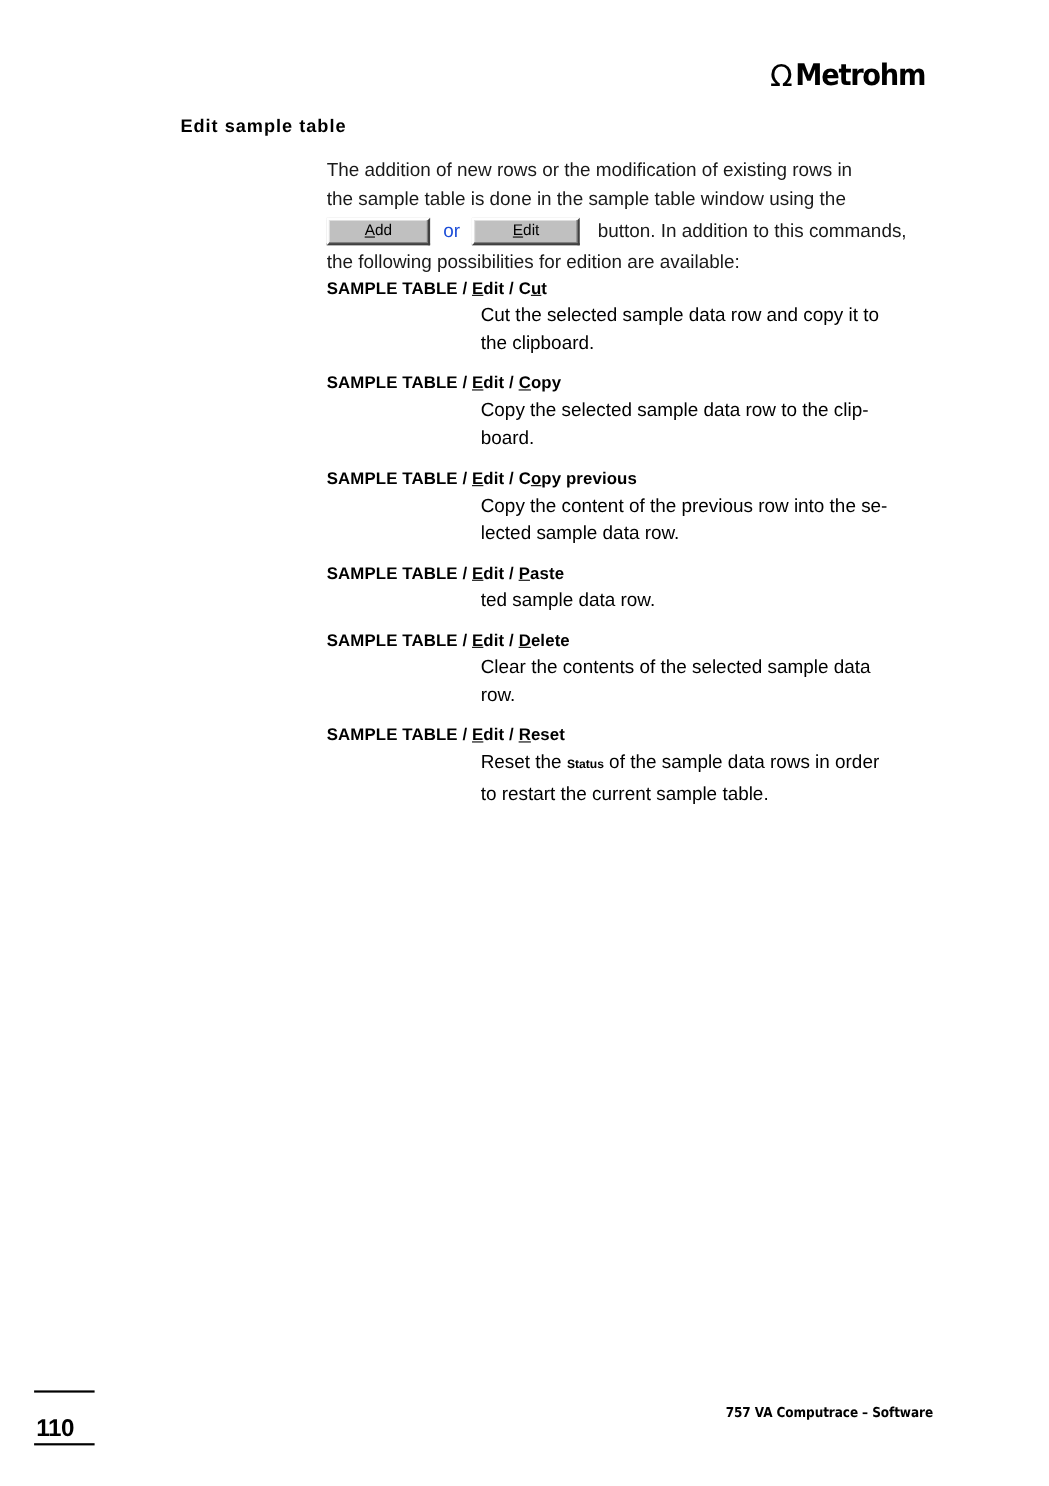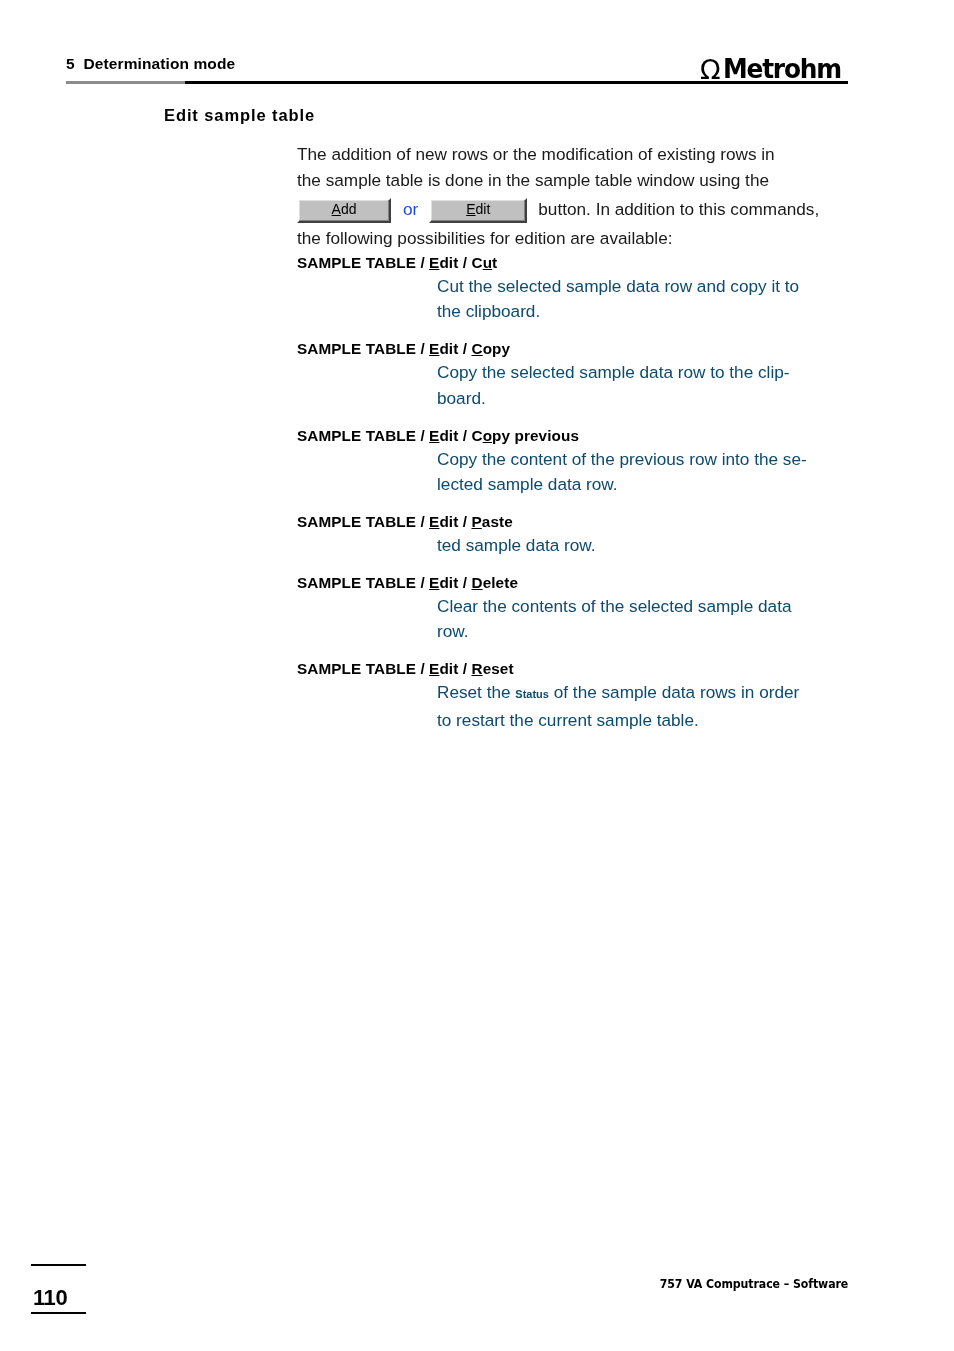--- a/index.html
+++ b/index.html
@@ -138,22 +138,22 @@
   .win-btn.edit { width: 98px; }
   .mn { text-decoration: underline; }
   .btn-gap-or {
     font-size: 17.2px;
     color: #1d4ed8;
     padding: 0 11px 0 12px;
   }
   .btn-tail {
     font-size: 17.2px;
     color: #1a1a1a;
-    padding-left: 11px;
-    white-space: pre;
+    white-space: pre;
+    margin-left: 16px;
   }
 
   
   .entries {
     position: absolute;
     left: 297px;
     top: 252px;
     width: 551px;
   }
   .entry { margin-bottom: 13.5px; }
@@ -162,21 +162,21 @@
     font-size: 15.3px;
     font-weight: bold;
     line-height: 21px;
     letter-spacing: 0.1px;
     white-space: pre;
   }
   .entry-desc {
     margin-left: 140px;
     font-size: 17.2px;
     line-height: 25.4px;
-    color: #0c4a6e;
+    color: #000000;
     margin-top: 1px;
   }
   .entry-desc .line { white-space: pre; }
   .entry-desc b { font-weight: bold; font-size: 11px; }
 
   
   .footer {
     position: absolute;
     left: 0;
     top: 1264px;
@@ -217,27 +217,20 @@
     transform: scaleX(0.88);
     transform-origin: right top;
     white-space: pre;
   }
 </style>
 </head>
 <body>
 
 <div class="page">
 
-  <div class="header">
-    <div class="header-title">5  Determination mode</div>
-    <div class="header-rule">
-      <div class="seg-gray"></div>
-      <div class="seg-black"></div>
-    </div>
-  </div>
 
   <div class="logo">
     <span class="logo-omega">Ω</span>
     <span class="logo-word">Metrohm</span>
   </div>
 
   <div class="section-heading">Edit sample table</div>
 
   <div class="body-col">
     <div class="intro">

